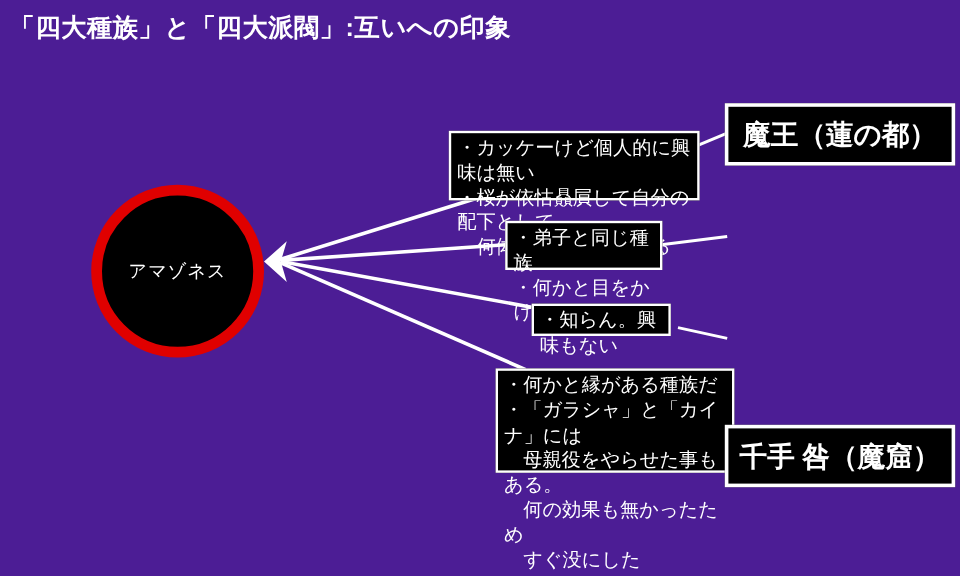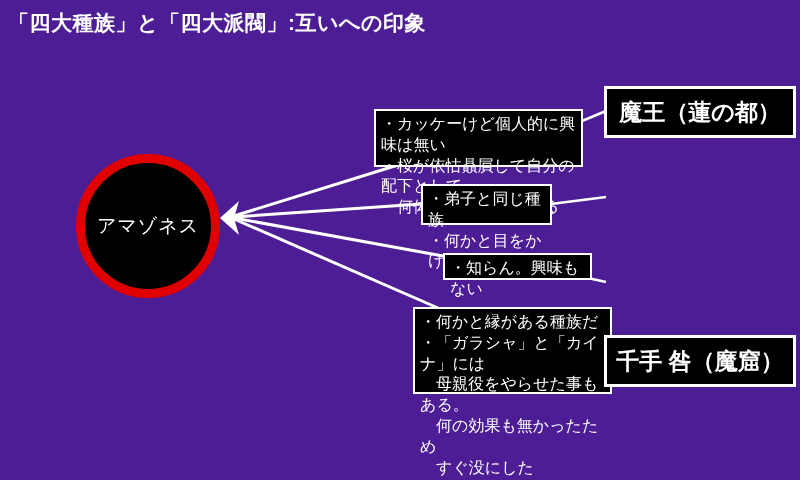--- a/index.html
+++ b/index.html
@@ -32,59 +32,59 @@
     width: 144px; height: 144px;
     box-sizing: border-box;
     border: 9px solid #e00000;
     border-radius: 50%;
     background: #000;
     display: flex;
     align-items: center;
     justify-content: center;
   }
   .subject-circle span {
-    font-size: 19px;
+    font-size: 15px;
     letter-spacing: 1px;
     color: #fff;
   }
   .note {
     position: absolute;
     box-sizing: border-box;
     background: #000;
     border: 2px solid #ffffff;
     color: #ffffff;
     font-size: 16px;
     line-height: 1.3;
     padding: 3px 5px;
     white-space: pre-line;
   }
   .note1 { left: 374px; top: 109px; width: 209px; height: 58px; }
   .note2 { left: 421px; top: 184px; width: 131px; height: 41px; }
-  .note3 { left: 443px; top: 253px; width: 149px; height: 27px; }
+  .note3 { left: 443px; top: 253px; width: 116px; height: 27px; }
   .note4 { left: 413px; top: 307px; width: 199px; height: 87px; }
   .entity {
     position: absolute;
     left: 604px;
     width: 192px;
     height: 52px;
     box-sizing: border-box;
     background: #000;
     border: 3px solid #ffffff;
     color: #ffffff;
     font-size: 23px;
     font-weight: bold;
     display: flex;
     align-items: center;
     justify-content: center;
     white-space: nowrap;
   }
   .entity1 { top: 86px; }
   .entity2 { top: 172px; }
   .entity3 { top: 254px; }
-  .entity4 { top: 335px; }
+  .entity4 { top: 354px; }
 </style>
 </head>
 <body>
 
 <div class="stage">
 
   <div class="title">「四大種族」と「四大派閥」:互いへの印象</div>
 
   <svg class="wires" viewBox="0 0 800 480" xmlns="http://www.w3.org/2000/svg">
     <g stroke="#ffffff" stroke-width="3" fill="none">

